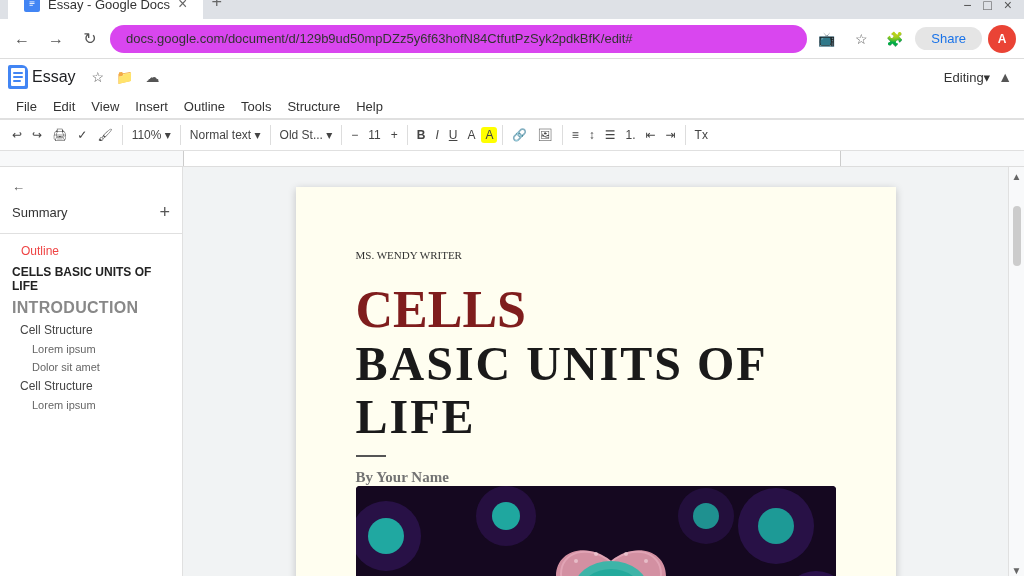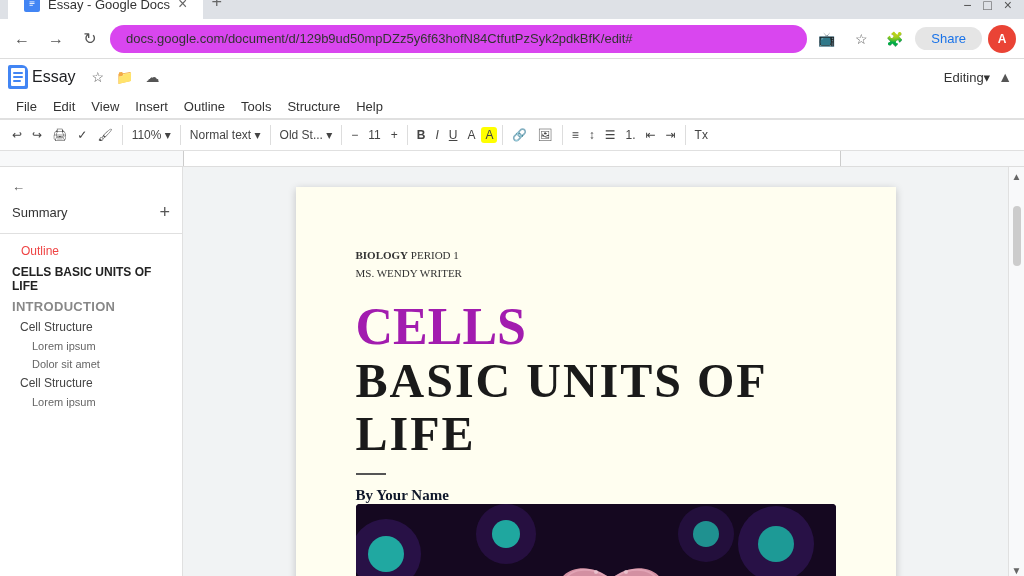--- a/index.html
+++ b/index.html
@@ -51,34 +51,34 @@
     .sidebar-back { display: flex; align-items: center; gap: 4px; padding: 4px 12px; cursor: pointer; color: #555; }
     .sidebar-summary { display: flex; align-items: center; justify-content: space-between; padding: 4px 12px; }
     .sidebar-summary-label { font-size: 13px; color: #333; }
     .sidebar-add { background: none; border: none; cursor: pointer; color: #555; font-size: 18px; }
     .sidebar-divider { height: 1px; background: #e0e0e0; margin: 6px 0; }
     .sidebar-outline-label { padding: 4px 21px; font-size: 12px; color: #ef4444; }
     .sidebar-item { padding: 3px 12px; font-size: 12px; color: #555; cursor: pointer; }
     .sidebar-item-h1 { font-weight: bold; color: #222; font-size: 12px; }
     .sidebar-item-h2 { padding-left: 20px; font-size: 12px; color: #444; }
     .sidebar-item-h3 { padding-left: 32px; font-size: 11px; color: #666; }
-    .sidebar-section { padding: 3px 12px; font-size: 13px; color: #888; font-weight: 600; letter-spacing: 0.3px; }
+    .sidebar-section { padding: 3px 12px; font-size: 16px; color: #888; font-weight: 600; letter-spacing: 0.3px; }
 
     
     .doc-area { flex: 1; overflow-y: auto; overflow-x: hidden; display: flex; justify-content: center; background: #f1f3f4; position: relative; }
     .doc-page { background: #fffef0; width: 600px; margin: 20px auto; padding: 60px 60px 40px 60px; min-height: 700px; box-shadow: 0 2px 8px rgba(0,0,0,0.2); position: relative; }
 
     .doc-header-text { font-size: 11px; color: #333; font-family: 'Times New Roman', serif; line-height: 1.6; }
     .doc-header-text .bold-serif { font-weight: bold; }
 
-    .doc-title-cells { font-size: 52px; color: #a21caf; font-family: 'Times New Roman', serif; font-weight: bold; line-height: 1.1; margin-top: 16px; }
+    .doc-title-cells { font-size: 52px; color: #7f1d1d; font-family: 'Times New Roman', serif; font-weight: bold; line-height: 1.1; margin-top: 16px; }
     .doc-title-basic { font-size: 48px; color: #1a1a1a; font-family: 'Times New Roman', serif; font-weight: bold; line-height: 1.1; letter-spacing: 2px; }
 
     .doc-divider { width: 30px; height: 2px; background: #555; margin: 12px 0; }
-    .doc-byname { font-size: 15px; color: #0f172a; font-family: 'Times New Roman', serif; font-weight: bold; }
+    .doc-byname { font-size: 15px; color: #737373; font-family: 'Times New Roman', serif; font-weight: bold; }
 
     
     .cell-image { width: 480px; height: 190px; border-radius: 4px; overflow: hidden; position: relative; background: #1a0a2e; }
 
     
     .editing-badge { display: flex; align-items: center; font-size: 13px; color: #333; }
 
     
     .right-panel { width: 16px; background: #f8f9fa; border-left: 1px solid #e0e0e0; display: flex; flex-direction: column; align-items: center; padding-top: 4px; gap: 4px; }
     .right-btn { background: none; border: none; cursor: pointer; color: #666; font-size: 10px; }
@@ -217,23 +217,20 @@
       <div class="sidebar-item sidebar-item-h3">Lorem ipsum</div>
       <div class="sidebar-item sidebar-item-h3">Dolor sit amet</div>
       <div class="sidebar-item sidebar-item-h2">Cell Structure</div>
       <div class="sidebar-item sidebar-item-h3">Lorem ipsum</div>
     </div>
 
     <div class="doc-area">
       <div class="doc-page">
 
         <div class="doc-header-text">
-          <div>
-            <span class="bold-serif">BIOLOGY</span><span> PERIOD 1</span>
-          </div>
           <div>MS. WENDY WRITER</div>
         </div>
 
         <div class="doc-title-cells">CELLS</div>
         <div class="doc-title-basic">BASIC UNITS OF LIFE</div>
 
         <div class="doc-divider"></div>
 
         <div class="doc-byname">By Your Name</div>
 

